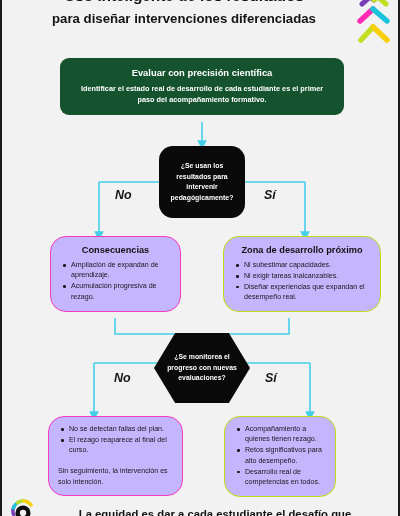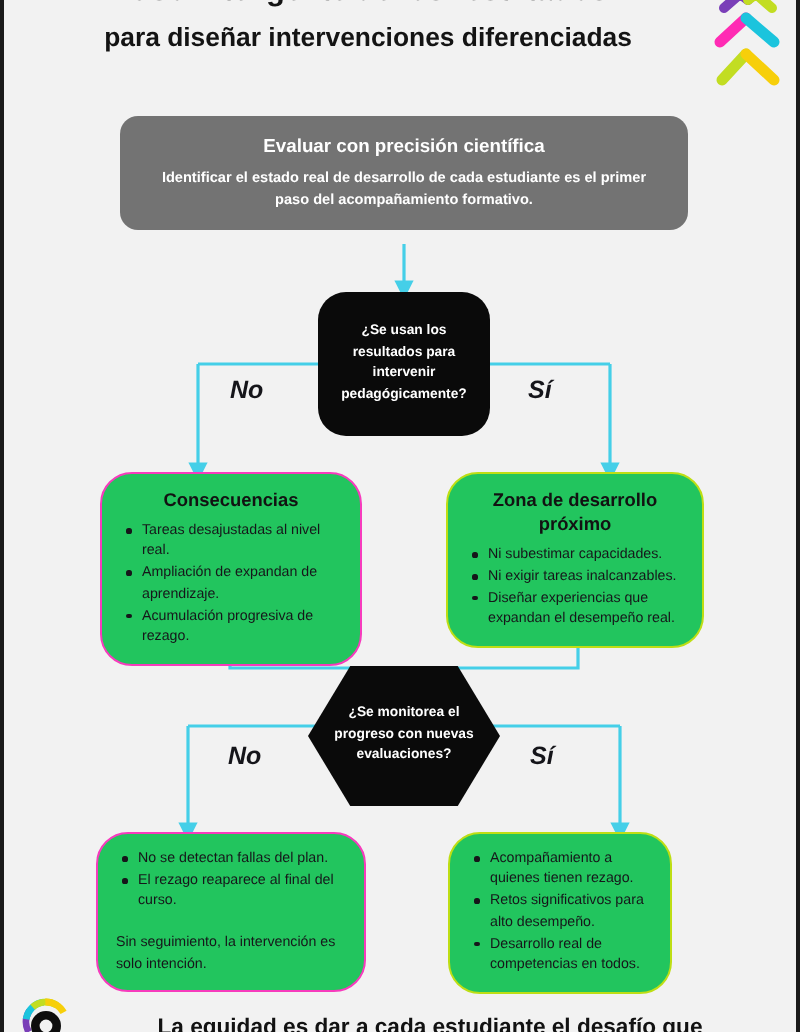--- a/index.html
+++ b/index.html
@@ -65,21 +65,21 @@
   
   .node {
     position: absolute;
     display: flex;
     flex-direction: column;
     justify-content: center;
   }
 
   
   .box-dark {
-    background: #737373;
+    background: #14532d;
     border-radius: 9px;
     color: #ffffff;
     padding: 8px 12px 10px;
     text-align: center;
   }
   .box-dark .head {
     font-size: 9.4px;
     font-weight: bold;
     line-height: 13px;
     margin-bottom: 4px;
@@ -112,21 +112,21 @@
     font-weight: bold;
     line-height: 10.5px;
     clip-path: polygon(22% 0%, 78% 0%, 100% 50%, 78% 100%, 22% 100%, 0% 50%);
     display: flex;
     align-items: center;
     justify-content: center;
   }
 
   
   .card {
-    background: #22c55e;
+    background: #c4b5fd;
     border-radius: 16px;
     padding: 7px 9px 8px;
   }
   .card.pink   { border: 1.6px solid #f73bbd; }
   .card.lime   { border: 1.6px solid #bede14; }
 
   .card .card-title {
     font-size: 9.2px;
     font-weight: bold;
     color: #121212;
@@ -249,27 +249,26 @@
 
   <div class="node decision-round" style="left:157px; top:146px; width:86px; height:72px;">
     <span>¿Se usan los resultados para intervenir pedagógicamente?</span>
   </div>
   <div class="branch-label" style="left:113px; top:188px;">No</div>
   <div class="branch-label" style="left:262px; top:188px;">Sí</div>
 
   <div class="node card pink" style="left:48px; top:236px; width:131px;">
     <div class="card-title">Consecuencias</div>
     <ul>
-      <li>Tareas desajustadas al nivel real.</li>
       <li>Ampliación de expandan de aprendizaje.</li>
       <li>Acumulación progresiva de rezago.</li>
     </ul>
   </div>
 
-  <div class="node card lime" style="left:221px; top:236px; width:129px;">
+  <div class="node card lime" style="left:221px; top:236px; width:158px;">
     <div class="card-title">Zona de desarrollo próximo</div>
     <ul>
       <li>Ni subestimar capacidades.</li>
       <li>Ni exigir tareas inalcanzables.</li>
       <li>Diseñar experiencias que expandan el desempeño real.</li>
     </ul>
   </div>
 
   <div class="node decision-hex" style="left:152px; top:333px; width:96px; height:70px;">
     <span>¿Se monitorea el progreso con nuevas evaluaciones?</span>

